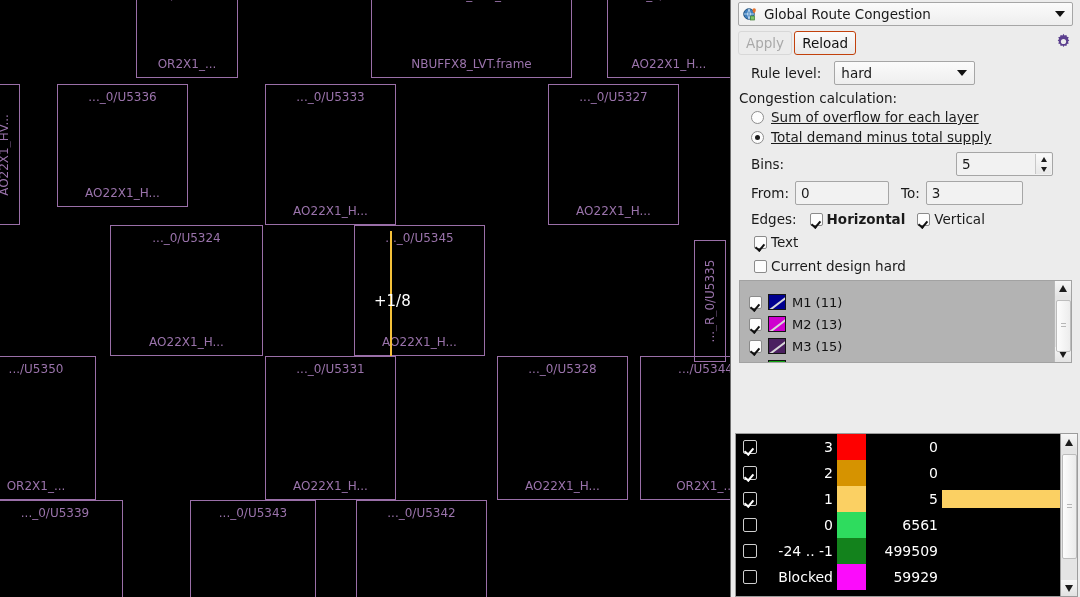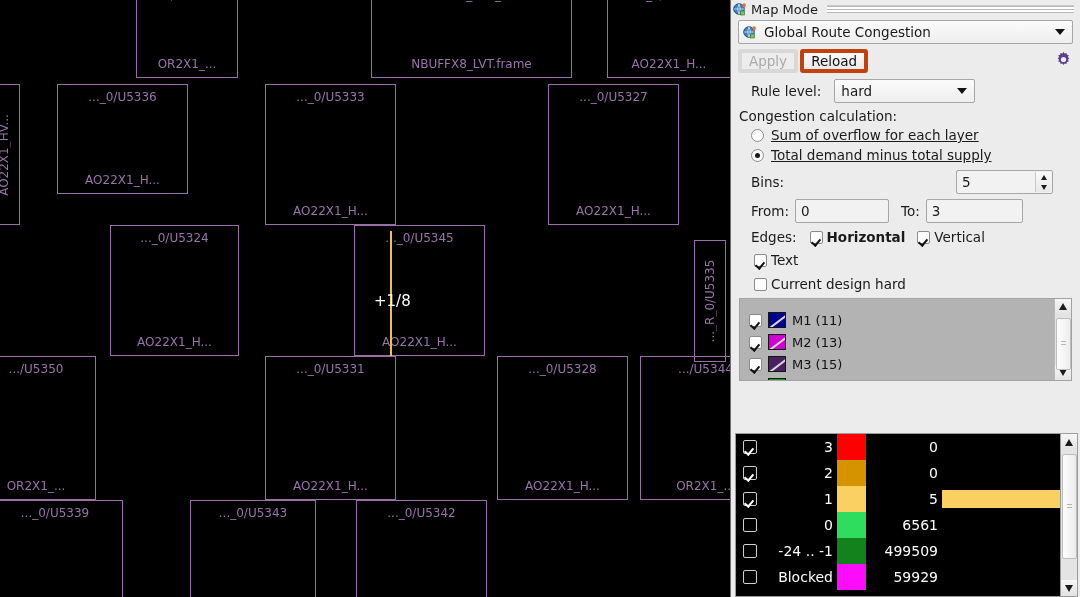--- a/index.html
+++ b/index.html
@@ -92,21 +92,21 @@
     width:0;height:0;border-left:5px solid transparent;border-right:5px solid transparent;
     border-top:6px solid #121212;
   }
 
   .btnrow { display:flex; align-items:center; padding:3px 8px 3px 7px; gap:2px; }
   .btn {
     height:24px; padding:0 7px;
     display:flex;align-items:center;
     font-size:13.5px;
     background:linear-gradient(to bottom,#fbfbfb,#e9e9e9);
-    border:4px solid #c2410c; border-radius:3px;
+    border:1px solid #c2410c; border-radius:3px;
     color:#111;
   }
   .btn.disabled { color:#a9a9a9; border-color:#d8d8d8; background:#ececec; }
   .gear { margin-left:auto; }
 
   .row { display:flex; align-items:center; padding:3px 20px; gap:6px; }
   .row .label { font-size:13.5px; }
 
   .sel-small {
     position:relative;
@@ -292,33 +292,33 @@
         <div class="inst" style="color: rgb(154, 115, 171);">HFSBUF_495_521</div>
         <div class="cell" style="color: rgb(154, 115, 171);">NBUFFX8_LVT.frame</div>
       </div>
       <div class="blk" style="left: 607px; top: -18px; width: 124px; height: 96px; border-color: rgb(154, 111, 168);">
         <div class="inst" style="color: rgb(154, 115, 171);">..._0/U5334</div>
         <div class="cell" style="color: rgb(154, 115, 171);">AO22X1_H...</div>
       </div>
       <div class="blk vert" style="left: -12px; top: 84px; width: 32px; height: 141px; border-color: rgb(154, 111, 168);">
         <div class="inst" style="color: rgb(154, 115, 171);">AO22X1_HV...</div>
       </div>
-      <div class="blk" style="left: 57px; top: 84px; width: 131px; height: 110px; border-color: rgb(154, 111, 168);">
+      <div class="blk" style="left: 57px; top: 84px; width: 131px; height: 123px; border-color: rgb(154, 111, 168);">
         <div class="inst" style="color: rgb(154, 115, 171);">..._0/U5336</div>
         <div class="cell" style="color: rgb(154, 115, 171);">AO22X1_H...</div>
       </div>
       <div class="blk" style="left: 265px; top: 84px; width: 131px; height: 141px; border-color: rgb(154, 111, 168);">
         <div class="inst" style="color: rgb(154, 115, 171);">..._0/U5333</div>
         <div class="cell" style="color: rgb(154, 115, 171);">AO22X1_H...</div>
       </div>
       <div class="blk" style="left: 548px; top: 84px; width: 131px; height: 141px; border-color: rgb(154, 111, 168);">
         <div class="inst" style="color: rgb(154, 115, 171);">..._0/U5327</div>
         <div class="cell" style="color: rgb(154, 115, 171);">AO22X1_H...</div>
       </div>
-      <div class="blk" style="left: 110px; top: 225px; width: 129px; height: 131px; border-color: rgb(154, 111, 168);">
+      <div class="blk" style="left: 110px; top: 225px; width: 153px; height: 131px; border-color: rgb(154, 111, 168);">
         <div class="inst" style="color: rgb(154, 115, 171);">..._0/U5324</div>
         <div class="cell" style="color: rgb(154, 115, 171);">AO22X1_H...</div>
       </div>
       <div class="blk" style="left: 354px; top: 225px; width: 131px; height: 131px; border-color: rgb(154, 111, 168);">
         <div class="inst" style="color: rgb(154, 115, 171);">..._0/U5345</div>
         <div class="cell" style="color: rgb(154, 115, 171);">AO22X1_H...</div>
       </div>
       <div class="blk vert" style="left: 694px; top: 240px; width: 32px; height: 122px; border-color: rgb(154, 111, 168);">
         <div class="inst" style="color: rgb(154, 115, 171);">..._R_0/U5335</div>
       </div>
@@ -348,32 +348,20 @@
         <div class="inst" style="color: rgb(154, 115, 171);">..._0/U5342</div>
       </div>
     </div>
   <div class="congest-line" style="left:390px; top:231px; height:125px;"></div>
   <div class="congest-label" style="left:374px; top:292px;">+1/8</div>
 </div>
 <div class="divider-v"></div>
 
 <div id="panel">
 
-  <div class="panel-title">
-    <span class="globe-icon">
-      <svg width="15" height="15" viewBox="0 0 15 15">
-        <circle cx="6" cy="7" r="5.3" fill="#3f7fbf" stroke="#23527e" stroke-width="1"></circle>
-        <path d="M0.8 7 H11.3 M6 1.8 q3 5.2 0 10.4 M6 1.8 q-3 5.2 0 10.4" stroke="#cfe4f5" stroke-width="0.8" fill="none"></path>
-        <rect x="7.5" y="9" width="4" height="4" fill="#7cc46a" stroke="#3f7d33" stroke-width="0.7"></rect>
-        <path d="M11.2 1.2 c2.2 0 2.2 3 0 5.2 c-2.2-2.2-2.2-5.2 0-5.2z" fill="#e8722c"></path>
-      </svg>
-    </span>
-    <span class="ttl">Map Mode</span>
-    <span class="grip"></span>
-  </div>
 
   <div class="combo">
     <span class="globe-icon">
       <svg width="15" height="15" viewBox="0 0 15 15">
         <circle cx="6" cy="7" r="5.3" fill="#3f7fbf" stroke="#23527e" stroke-width="1"></circle>
         <path d="M0.8 7 H11.3 M6 1.8 q3 5.2 0 10.4 M6 1.8 q-3 5.2 0 10.4" stroke="#cfe4f5" stroke-width="0.8" fill="none"></path>
         <rect x="7.5" y="9" width="4" height="4" fill="#7cc46a" stroke="#3f7d33" stroke-width="0.7"></rect>
         <path d="M11.2 1.2 c2.2 0 2.2 3 0 5.2 c-2.2-2.2-2.2-5.2 0-5.2z" fill="#e8722c"></path>
       </svg>
     </span>

